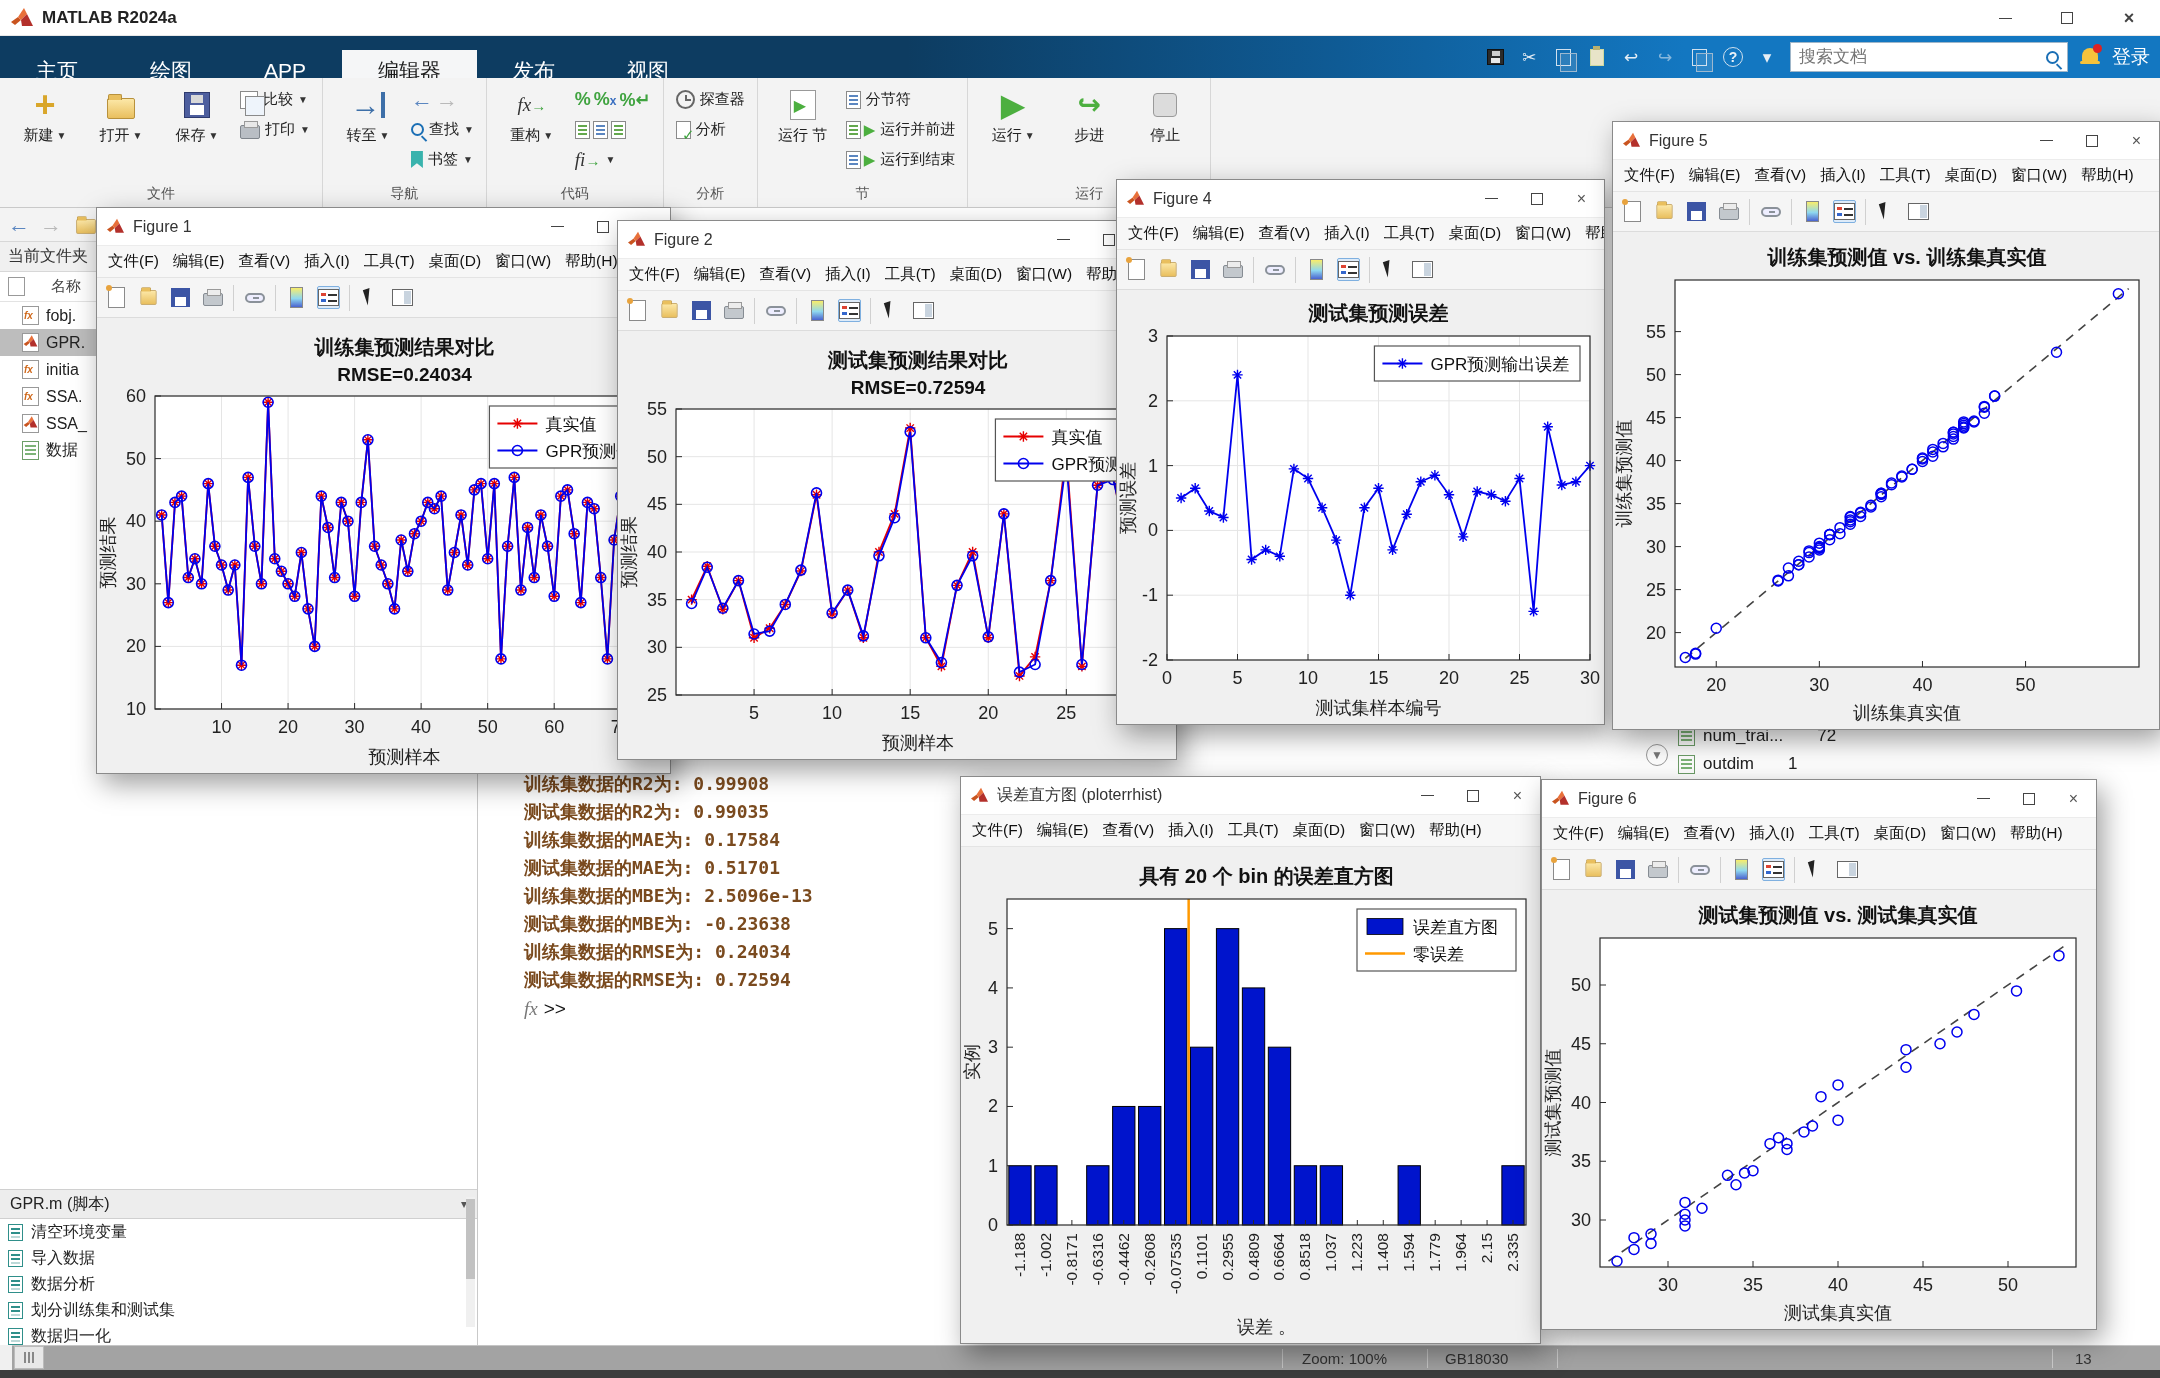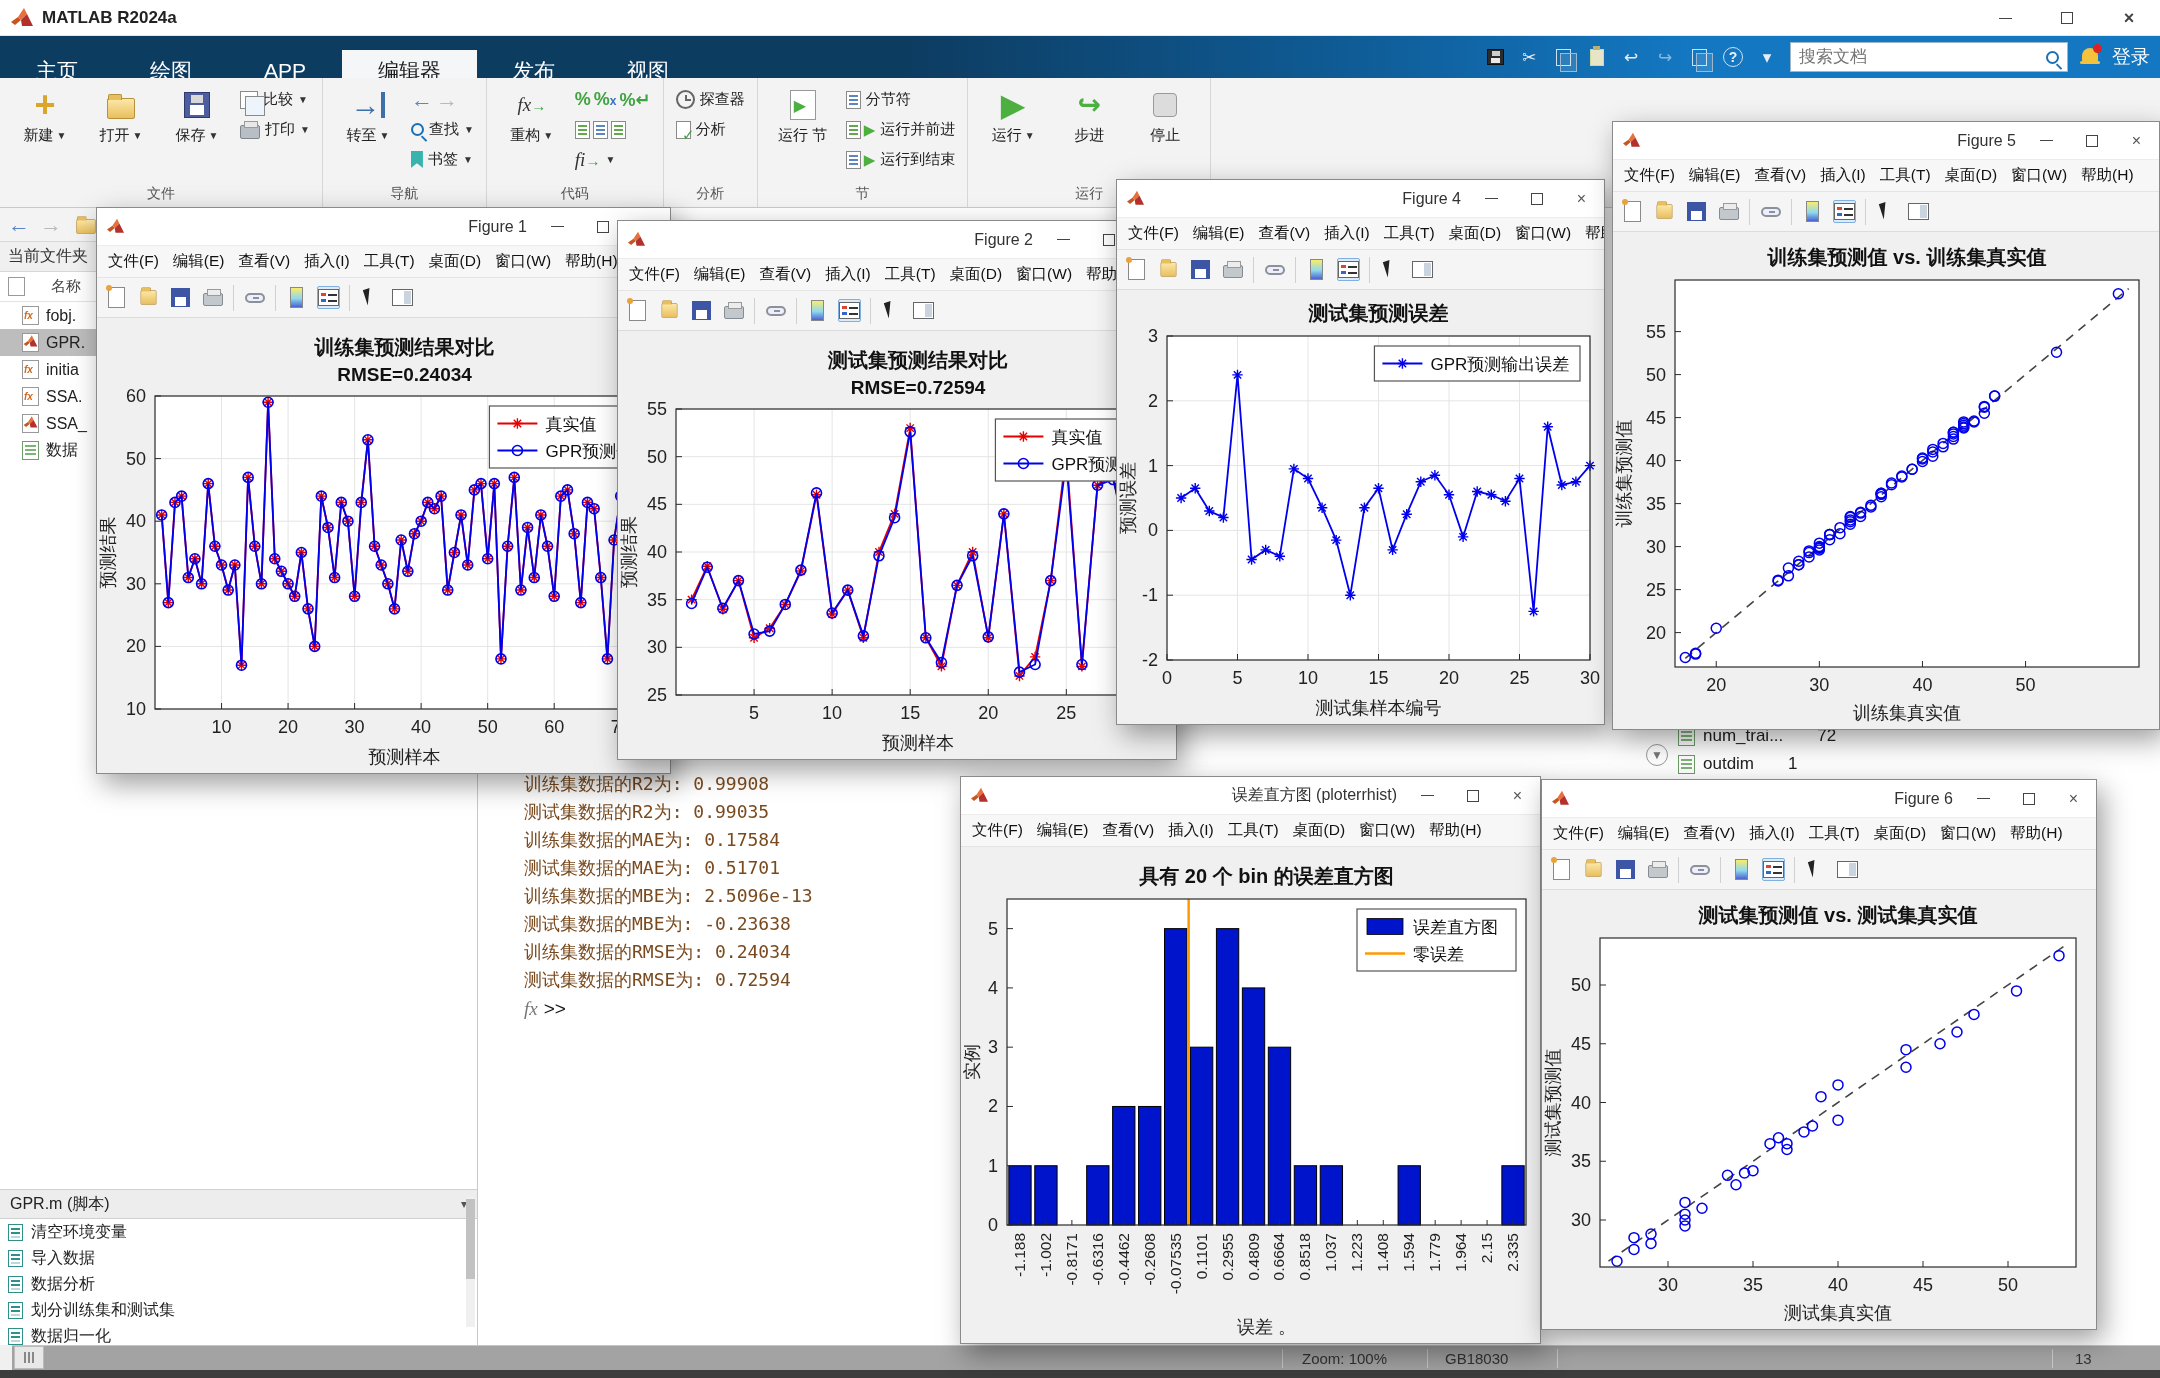--- a/index.html
+++ b/index.html
@@ -104,21 +104,21 @@
   .fico{width:17px;height:19px;flex:none;position:relative;}
   .fico.fx{background:#fff;border:1px solid #999;}
   .fico.fx:after{content:"fx";position:absolute;left:1px;top:3px;font-size:10px;font-style:italic;color:#d06b1f;font-weight:bold;}
   .fico.doc{background:#fff;border:1px solid #999;}
   .fico.grid{background:#fff;border:1px solid #6d9e68;}
   .fico.grid:before{content:"";position:absolute;left:2px;top:3px;right:2px;height:2px;background:#7db478;box-shadow:0 4px 0 #7db478,0 8px 0 #7db478;}
 
   
   .mainarea{position:absolute;left:478px;top:208px;width:1682px;height:1137px;background:#fff;}
   .cmd-output{position:absolute;left:524px;top:770px;z-index:3;}
-  .cmd-line{font-family:"DejaVu Sans Mono","Liberation Mono",monospace;font-size:18px;line-height:28px;color:#7a4a1e;white-space:pre;}
+  .cmd-line{font-family:"DejaVu Sans Mono","Liberation Mono",monospace;font-size:18px;line-height:28px;color:#7a4a1e;white-space:pre;font-weight:bold;}
   .cmd-prompt{display:flex;align-items:center;gap:6px;font-size:19px;line-height:30px;color:#111;}
   .cmd-prompt .fx{font-style:italic;color:#777;font-family:"Liberation Serif","DejaVu Serif",serif;}
 
   
   .wsfrag{position:absolute;left:1606px;top:700px;width:554px;height:90px;background:#fff;z-index:2;}
   .ws-exp{position:absolute;left:40px;top:44px;width:22px;height:22px;border-radius:50%;border:1.6px solid #9a9a9a;
     color:#777;font-size:12px;display:flex;align-items:center;justify-content:center;}
   .ws-row{position:absolute;display:flex;align-items:center;gap:8px;font-size:17px;color:#222;}
   .ws-row .val{margin-left:26px;}
 
@@ -136,21 +136,21 @@
   .statusbar{position:absolute;left:12px;top:1345px;width:2160px;height:25px;background:#a3a3a3;border-top:1px solid #c5c5c5;z-index:5;}
   .sb-item{position:absolute;top:0;height:25px;display:flex;align-items:center;font-size:15px;color:#333;}
   .sb-grip{left:2px;width:30px;height:23px;border:1px solid #bbb;background:#e8e8e8;justify-content:center;gap:2px;}
   .sb-grip i{display:block;width:2px;height:11px;background:#888;}
   .sb-sep{position:absolute;top:3px;width:1px;height:19px;background:#c9c9c9;}
   .taskstrip{position:absolute;left:0;top:1370px;width:2160px;height:8px;background:#3d3d3d;z-index:6;}
 
   
   .figwin{position:absolute;background:#f0f0f0;border:1px solid #8a8a8a;box-shadow:6px 10px 26px rgba(0,0,0,.38);}
   .fig-title{height:38px;background:#fff;display:flex;align-items:center;padding-left:9px;gap:8px;border-bottom:1px solid #ececec;}
-  .fig-title .txt{font-size:16px;color:#333;flex:1;white-space:nowrap;overflow:hidden;text-align:right;}
+  .fig-title .txt{font-size:16px;color:#333;flex:1;white-space:nowrap;overflow:hidden;}
   .fig-ctl{display:flex;height:38px;flex:none;}
   .fig-ctl .wbtn{width:45px;display:flex;align-items:center;justify-content:center;color:#555;font-size:16px;}
   .fig-menu{height:32px;background:#f7f7f7;display:flex;align-items:center;padding-left:4px;
     font-size:15.5px;color:#111;white-space:nowrap;overflow:hidden;border-bottom:1px solid #e4e4e4;}
   .fig-menu span{padding:0 7px;}
   .fig-tools{height:40px;background:#f5f5f5;display:flex;align-items:center;gap:9px;padding-left:8px;border-bottom:1px solid #dcdcdc;white-space:nowrap;overflow:hidden;}
   .tsep{width:1px;height:26px;background:#d0d0d0;}
   .fticon{width:23px;height:23px;display:flex;align-items:center;justify-content:center;position:relative;flex:none;}
   .ft-new{width:17px;height:21px;background:#fff;border:1px solid #8a8a8a;}
   .ft-new:before{content:"";position:absolute;left:1px;top:-1px;width:6px;height:6px;background:#e8a33d;border-radius:50%;}

